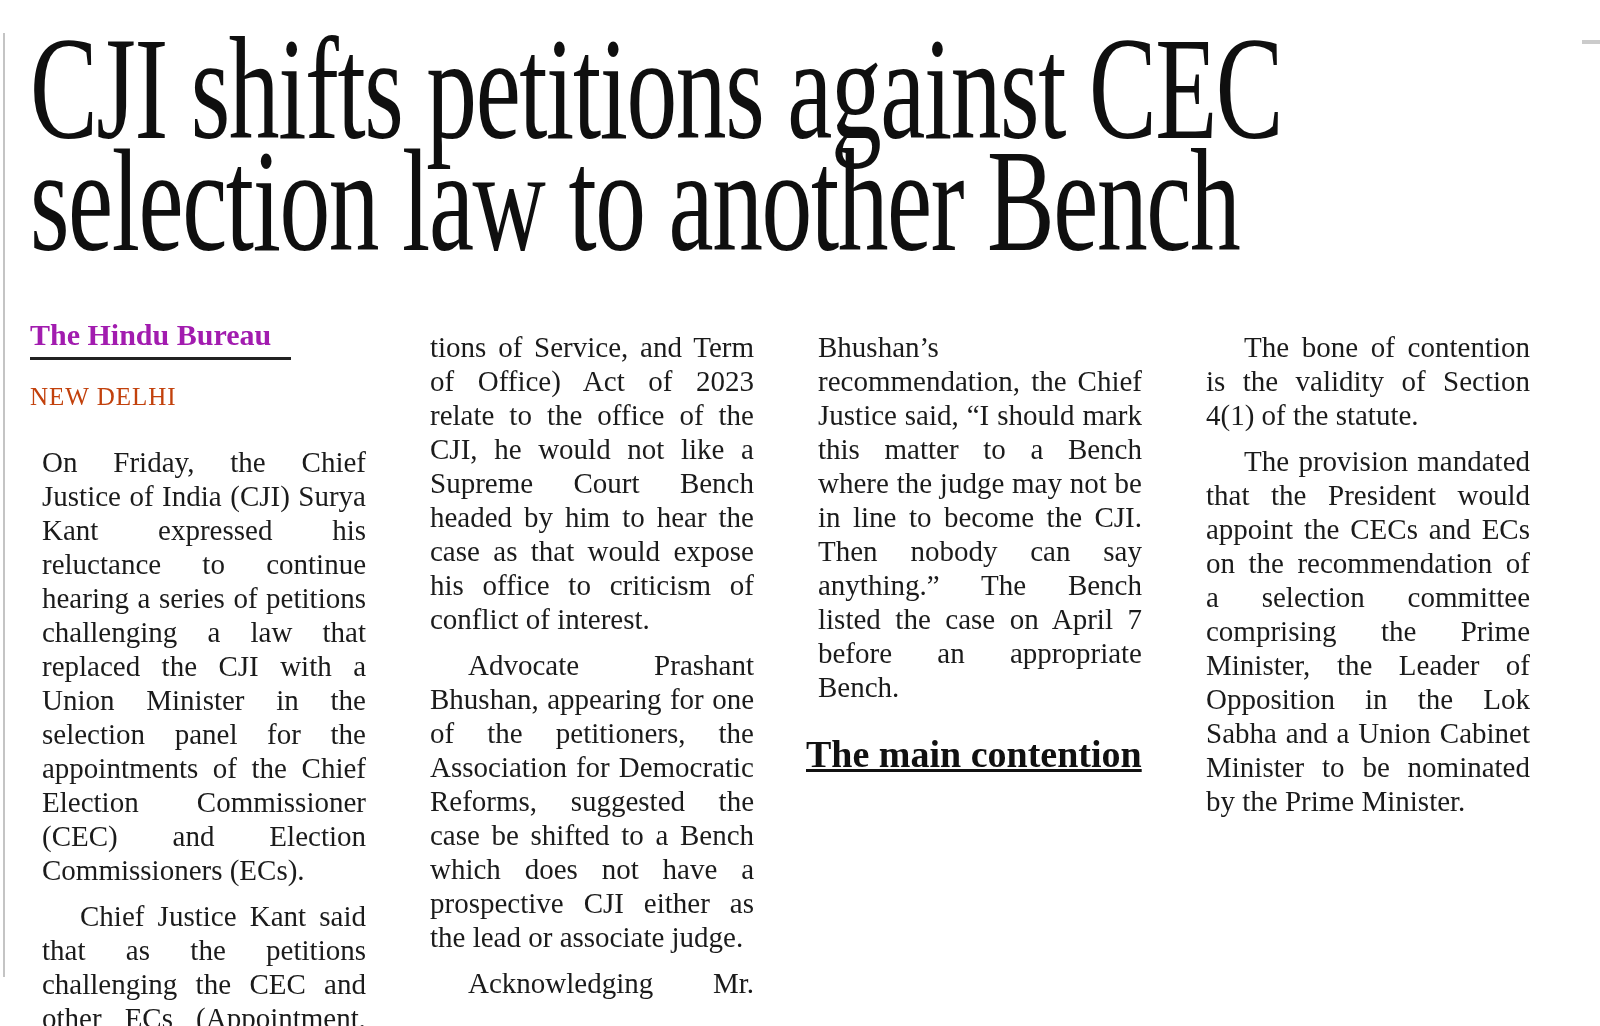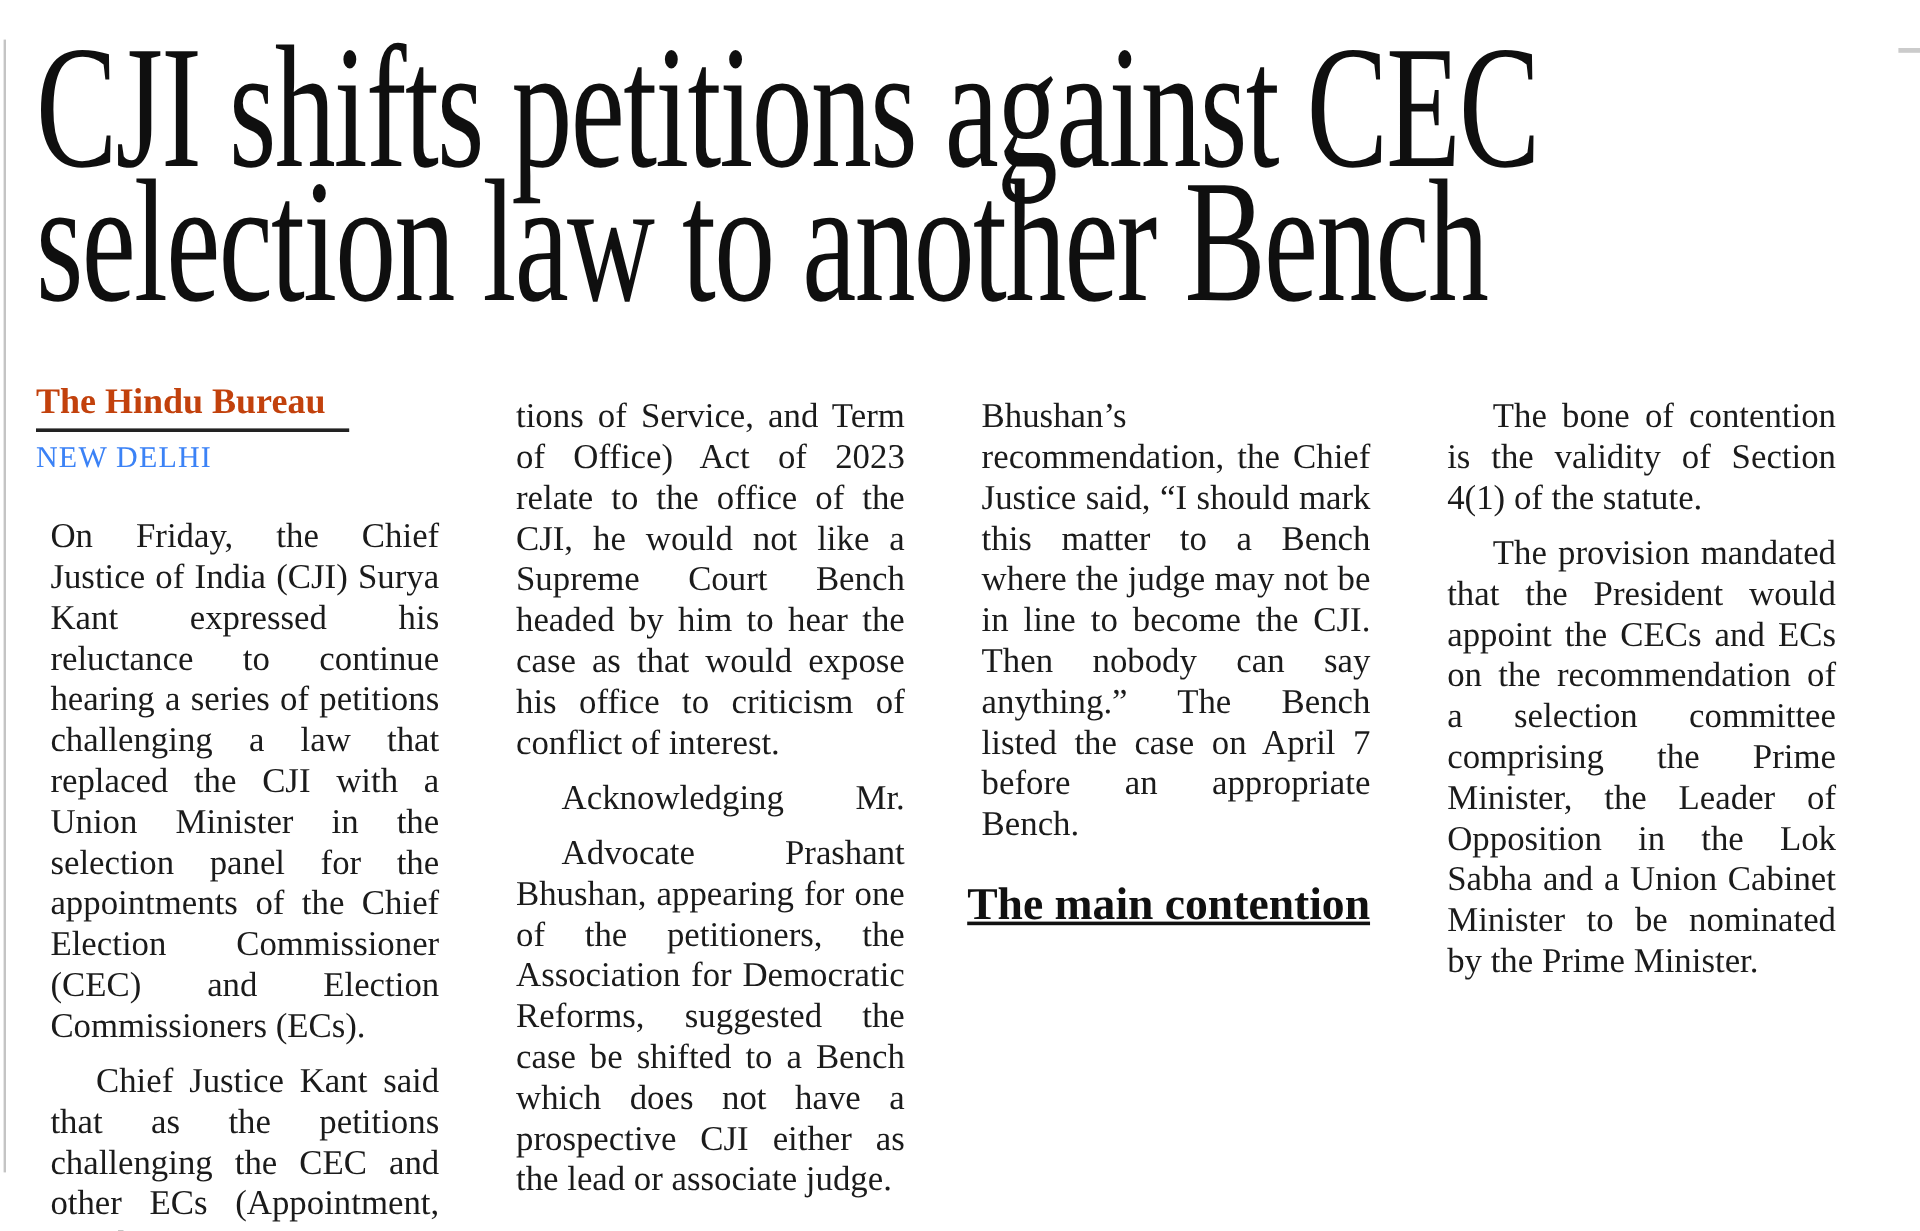--- a/index.html
+++ b/index.html
@@ -65,30 +65,30 @@
     width: 348px;
     flex: 0 0 348px;
   }
 
   .byline { margin: 0 0 33px 0; }
   .byline-name {
     display: inline-block;
     font-size: 30px;
     line-height: 34px;
     font-weight: 700;
-    color: #c2410c;
+    color: #a21caf;
     padding: 0 20px 5px 0;
     border-bottom: 3px solid #222222;
   }
   .byline-city {
     font-size: 25px;
     line-height: 30px;
-    margin-top: 7px;
+    margin-top: 22px;
     letter-spacing: 1px;
-    color: #3b82f6;
+    color: #c2410c;
   }
 
   .para {
     margin: 12px;
     font-size: 29px;
     line-height: 34px;
     text-align: justify;
     hyphens: auto;
     color: #1b1b1b;
   }
@@ -117,22 +117,22 @@
 </h1>
 
 <div class="columns">
     <div class="col">
       <div class="byline"><div class="byline-name">The Hindu Bureau</div><div class="byline-city">NEW DELHI</div></div>
       <p class="para"><span>On Friday, the Chief Justice of India (CJI) Surya Kant expressed his reluctance to continue hearing a series of petitions challenging a law that replaced the CJI with a Union Minister in the selection panel for the appointments of the Chief Election Commissioner (CEC) and Election Commissioners (ECs).</span></p>
       <p class="para indent cont"><span>Chief Justice Kant said that as the petitions challenging the CEC and other ECs (Appointment, Condi-</span></p>
     </div>
     <div class="col">
       <p class="para"><span>tions of Service, and Term of Office) Act of 2023 relate to the office of the CJI, he would not like a Supreme Court Bench headed by him to hear the case as that would expose his office to criticism of conflict of interest.</span></p>
+      <p class="para indent"><span>Advocate Prashant Bhushan, appearing for one of the petitioners, the Association for Democratic Reforms, suggested the case be shifted to a Bench which does not have a prospective CJI either as the lead or associate judge.</span></p>
       <p class="para indent cont"><span>Acknowledging Mr.</span></p>
-      <p class="para indent"><span>Advocate Prashant Bhushan, appearing for one of the petitioners, the Association for Democratic Reforms, suggested the case be shifted to a Bench which does not have a prospective CJI either as the lead or associate judge.</span></p>
     </div>
     <div class="col">
       <p class="para"><span>Bhushan’s recommendation, the Chief Justice said, “I should mark this matter to a Bench where the judge may not be in line to become the CJI. Then nobody can say anything.” The Bench listed the case on April 7 before an appropriate Bench.</span></p>
       <h3 class="subhead">The main contention</h3>
     </div>
     <div class="col">
       <p class="para indent"><span>The bone of contention is the validity of Section 4(1) of the statute.</span></p>
       <p class="para indent"><span>The provision mandated that the President would appoint the CECs and ECs on the recommendation of a selection committee comprising the Prime Minister, the Leader of Opposition in the Lok Sabha and a Union Cabinet Minister to be nominated by the Prime Minister.</span></p>
     </div>
   </div>

